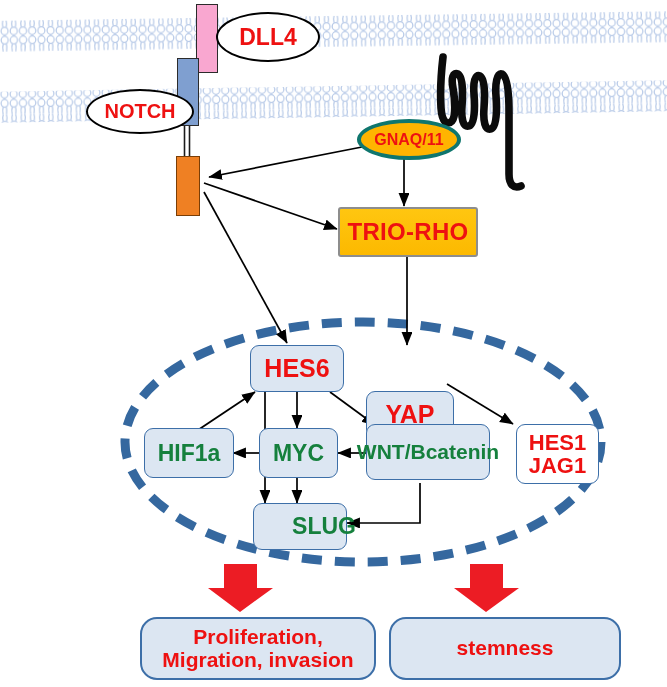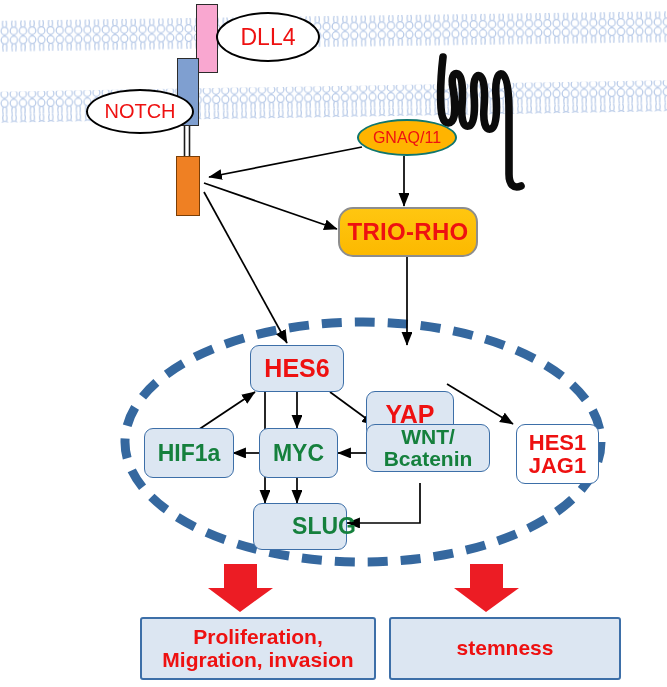--- a/index.html
+++ b/index.html
@@ -10,28 +10,28 @@
   .node{position:absolute;box-sizing:border-box;display:flex;
         align-items:center;justify-content:center;text-align:center;
         line-height:1.05;}
   .gene-box{background:#dce6f2;border:1.6px solid #3d6fa8;border-radius:9px;
             font-weight:bold;}
   .gene-red{color:#ee1111;}
   .gene-blue{color:#15803d;}
   .white-box{background:#ffffff;border:1.6px solid #3d6fa8;border-radius:9px;
              font-weight:bold;color:#ee1111;}
   .trio{background:linear-gradient(#ffc610,#fcb900);border:2px solid #8d8d8d;
-        border-radius:15px;color:#ee1111;font-weight:bold;letter-spacing:.3px;}
-  .outcome{background:#dce6f2;border:2px solid #3d6fa8;border-radius:3px;
+        border-radius:3px;color:#ee1111;font-weight:bold;letter-spacing:.3px;}
+  .outcome{background:#dce6f2;border:2px solid #3d6fa8;border-radius:17px;
            color:#ee1111;font-weight:bold;}
   .ell-label{position:absolute;display:flex;align-items:center;
-             justify-content:center;font-weight:normal;}
+             justify-content:center;font-weight:bold;}
   .ell-white{background:#ffffff;border:2.2px solid #000000;border-radius:50%;
              color:#ee1111;}
-  .ell-orange{background:#ffb400;border:2px solid #0f766e;border-radius:50%;
+  .ell-orange{background:#ffb400;border:4px solid #0f766e;border-radius:50%;
               color:#ee1111;}
   .rect-lig{position:absolute;box-sizing:border-box;}
   .pink{background:#f9a7d0;border:1.7px solid #2b2b2b;}
   .blue-rec{background:#7f9fd0;border:1.7px solid #2b2b2b;}
   .orange-rec{background:#ef8023;border:1.7px solid #7a3e06;}
 </style>
 </head>
 <body>
 
 <div id="canvas">
@@ -130,21 +130,21 @@
   </div>
 
   <div class="node gene-box gene-blue" style="left:144px;top:428px;width:90px;height:50px;font-size:23px;">
     <span>HIF1a</span>
   </div>
 
   <div class="node gene-box gene-blue" style="left:259px;top:428px;width:79px;height:50px;font-size:23px;text-align:center;">
     <span>MYC</span>
   </div>
 
-  <div class="node gene-box gene-blue" style="left:366px;top:424px;width:124px;height:48px;font-size:21px;flex-direction:column;">
+  <div class="node gene-box gene-blue" style="left:366px;top:424px;width:124px;height:56px;font-size:21px;">
     <span>WNT/</span>
     <span>Bcatenin</span>
   </div>
 
   <div class="node white-box" style="left:516px;top:424px;width:83px;height:60px;font-size:22px;flex-direction:column;">
     <span>HES1</span>
     <span>JAG1</span>
   </div>
 
   <div class="node gene-box gene-blue" style="left:253px;top:503px;width:94px;height:47px;font-size:23px;padding-left:48px;">

